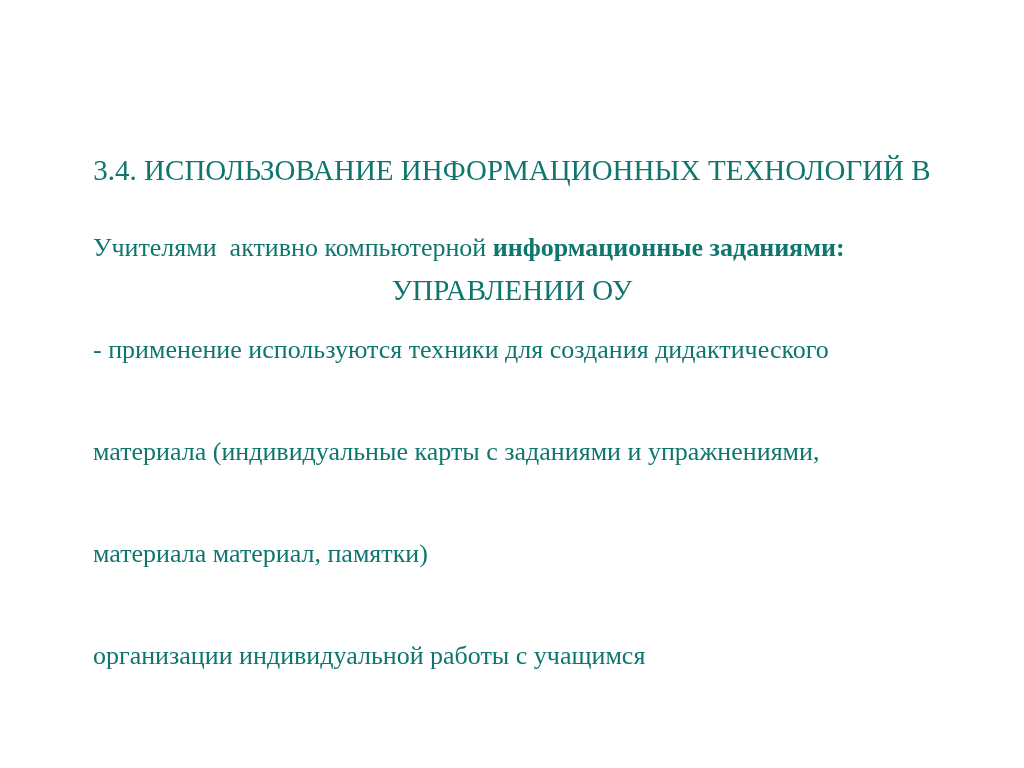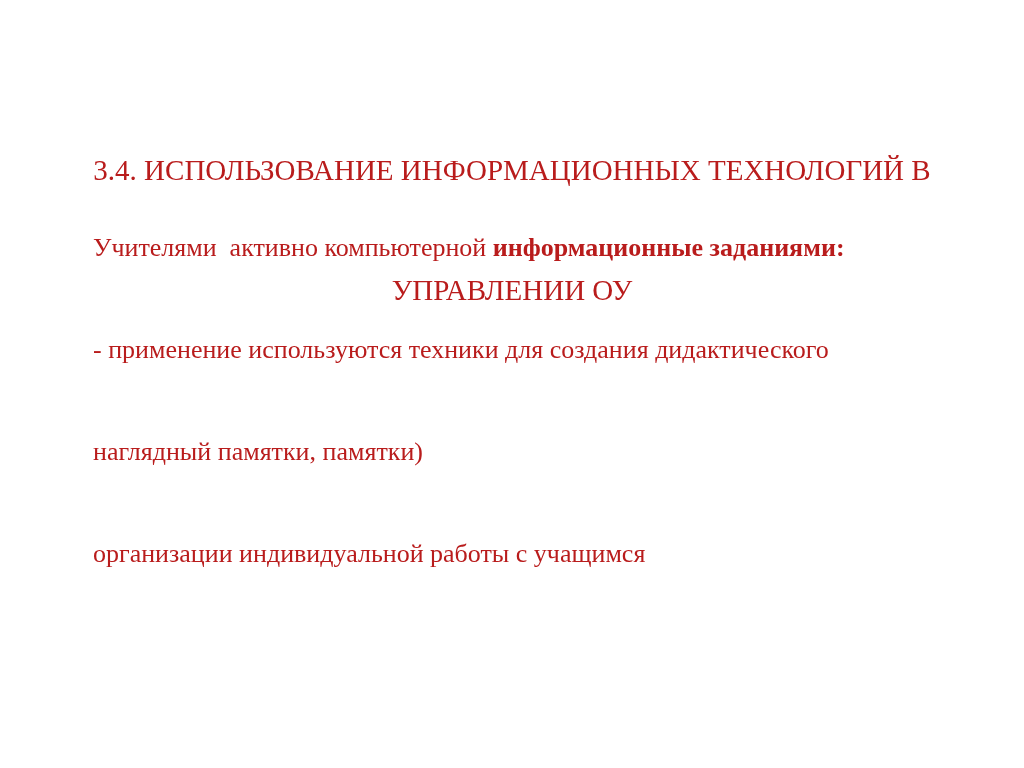--- a/index.html
+++ b/index.html
@@ -7,21 +7,21 @@
     padding: 0;
     background: #ffffff;
   }
   .slide {
     position: relative;
     width: 1024px;
     height: 768px;
     background: #ffffff;
     overflow: hidden;
     font-family: "Liberation Serif", serif;
-    color: #b91c1c;
+    color: #0f766e;
   }
   .slide-title {
     position: absolute;
     top: 70px;
     left: 0;
     width: 1024px;
     text-align: center;
     font-size: 29px;
     line-height: 40px;
     font-weight: normal;
@@ -49,21 +49,22 @@
 <div class="slide">
 
   <div class="slide-title">
     <div>3.4. ИСПОЛЬЗОВАНИЕ ИНФОРМАЦИОННЫХ ТЕХНОЛОГИЙ В</div>
     <div>УПРАВЛЕНИИ ОУ</div>
   </div>
 
   <div class="body-text">
     <div class="body-line"><span>Учителями  активно компьютерной </span><span class="bold">информационные заданиями:</span></div>
     <div class="body-line">- применение используются техники для создания дидактического</div>
-    <div class="body-line">наглядный памятки, памятки)</div>
+    <div class="body-line">материала (индивидуальные карты с заданиями и упражнениями,</div>
+    <div class="body-line">материала материал, памятки)</div>
     <div class="body-line">организации индивидуальной работы с учащимся</div>
     
     
     
     
     
     
     
     
     

